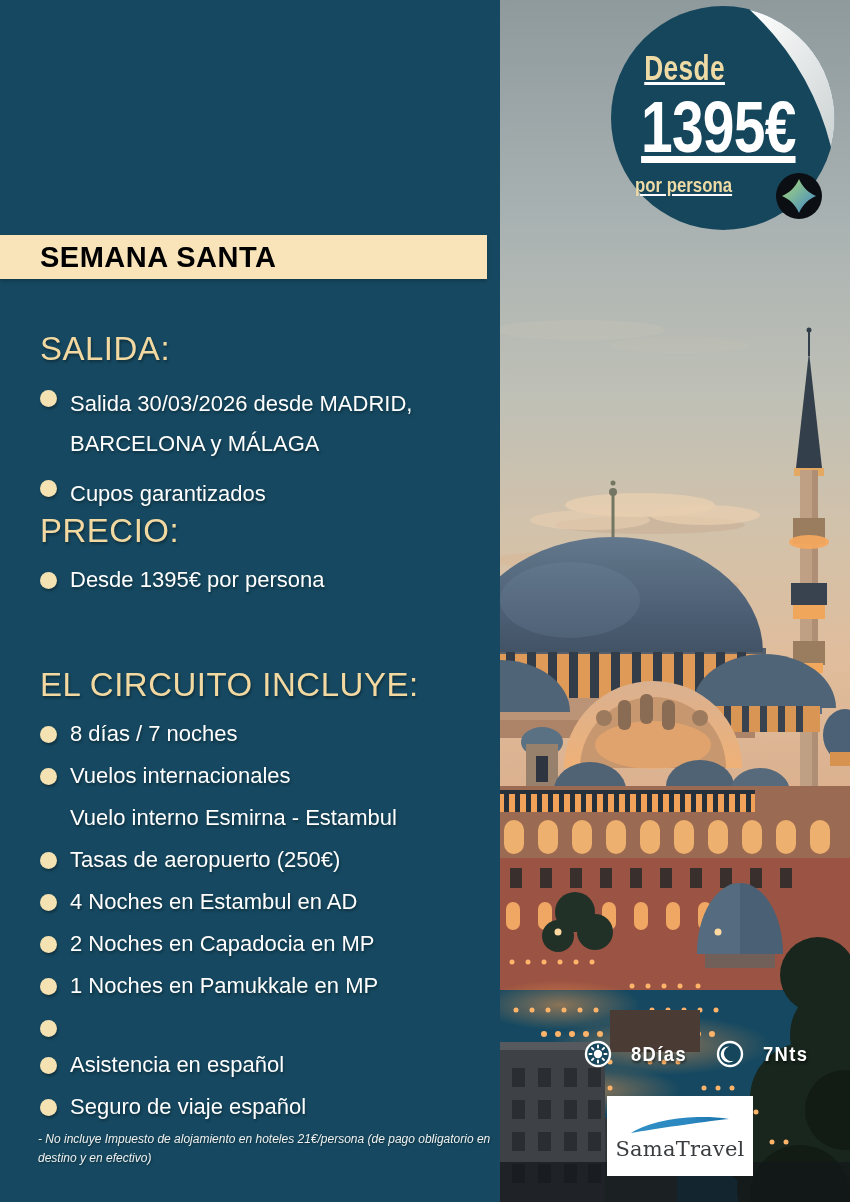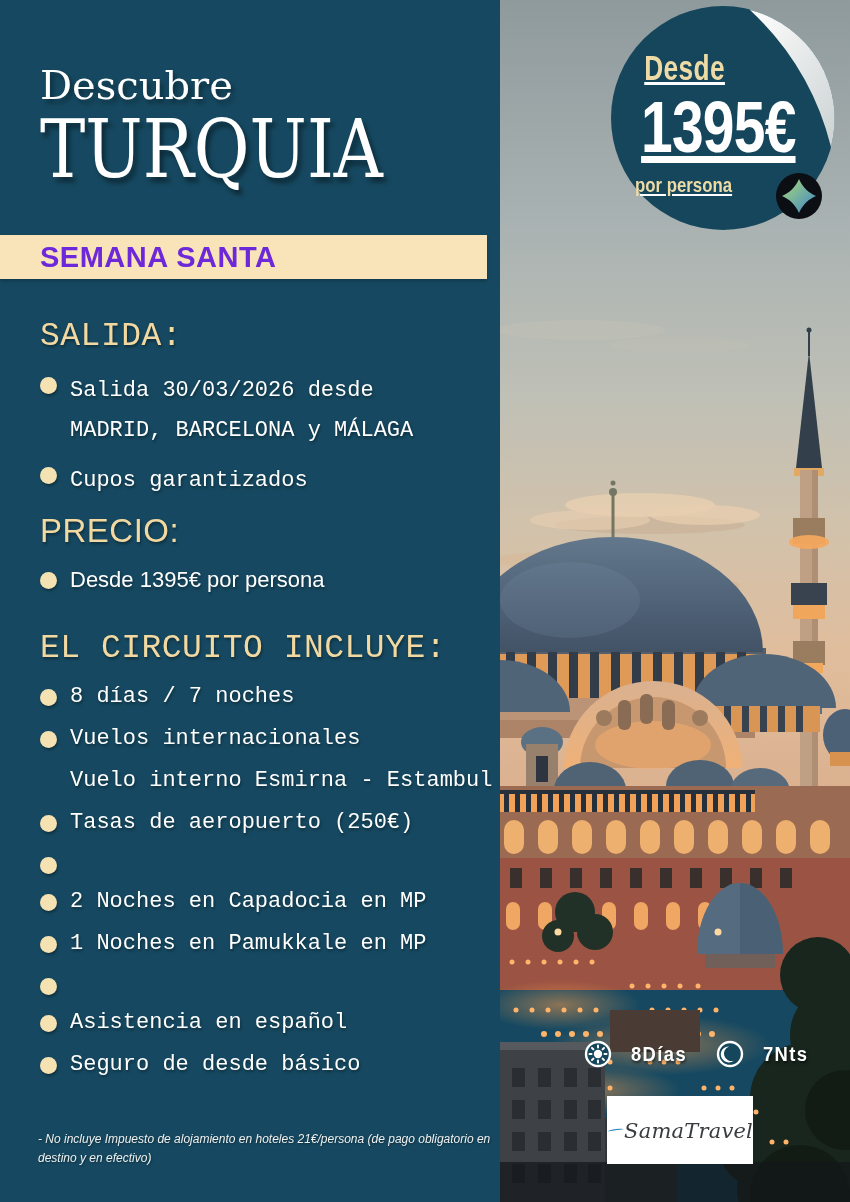--- a/index.html
+++ b/index.html
@@ -35,63 +35,63 @@
     font-size:80px;line-height:84px;margin-top:0px;
     transform:scaleX(.85);transform-origin:left;
     text-shadow:4px 5px 6px rgba(0,0,0,.45);
   }
   
   .banner{
     position:absolute;left:0;top:235px;width:487px;height:44px;background:#f8e4b8;
     display:flex;align-items:center;box-shadow:0 2px 4px rgba(0,0,0,.25);
   }
   .banner span{
-    margin-left:40px;font-size:29px;font-weight:700;color:#6d28d9;letter-spacing:.5px;
+    margin-left:40px;font-size:29px;font-weight:700;color:#000000;letter-spacing:.5px;
   }
   
   .section{position:absolute;left:40px;color:#fff;}
   .section h2{
     margin:0;font-size:33px;font-weight:500;color:#f2d9a2;letter-spacing:.5px;
     text-shadow:1px 2px 3px rgba(0,0,0,.4);
   }
   .section ul{list-style:none;margin:16px 0 0 0;padding:0;}
   .section li{
     display:flex;align-items:flex-start;gap:13px;
     font-size:22px;line-height:28px;margin-bottom:14px;
     text-shadow:1px 2px 3px rgba(0,0,0,.4);
   }
   .sec-salida li{margin-bottom:10px;line-height:40px;}
   .bullet{
     flex:0 0 auto;width:17px;height:17px;border-radius:50%;background:#f5e2b2;
     margin-top:6px;box-shadow:1px 2px 3px rgba(0,0,0,.35);
   }
   .no-bullet .bullet{visibility:hidden;}
-  .sec-salida{top:318px;font-family:Liberation Mono, monospace;}
+  .sec-salida{top:330px;}
   .sec-salida .wrap{max-width:345px;}
   .sec-precio{top:512px;}
-  .sec-circuito{top:630px;font-family:Liberation Mono, monospace;}
+  .sec-circuito{top:666px;}
   
   .footnote{
     position:absolute;left:38px;top:1130px;width:470px;
     font-size:12px;font-style:italic;line-height:1.6;color:#eef1f0;
     text-shadow:1px 1px 2px rgba(0,0,0,.4);
   }
   
   .stats{position:absolute;left:584px;top:1040px;display:flex;align-items:center;gap:10px;}
   .stat{display:flex;align-items:center;gap:19px;}
   .stat + .stat{margin-left:14px;}
   .stat svg{display:block;}
   .stat-label{
     font-size:20px;font-weight:700;color:#fff;letter-spacing:1.5px;
     text-shadow:1px 2px 3px rgba(0,0,0,.6);transform:scaleX(.92);transform-origin:left;
   }
   
   .brand-box{
-    position:absolute;left:607px;top:1096px;width:146px;height:68px;background:#ffffff;
-    display:flex;align-items:center;justify-content:center;font-style:italic;
+    position:absolute;left:607px;top:1096px;width:146px;height:80px;background:#ffffff;
+    display:flex;flex-direction:column;align-items:center;justify-content:center;
   }
   .brand-name{
     font-family:"DejaVu Serif","Liberation Serif",serif;
     font-size:21px;color:#3a3d40;margin-top:1px;letter-spacing:.2px;
   }
 </style>
 </head>
 <body>
 
 <div class="poster">
@@ -436,24 +436,20 @@
       <path d="M 299,179 C 303,188 309,193 316,196 C 309,199 303,204 299,213 C 295,204 289,199 282,196 C 289,193 295,188 299,179 Z" fill="url(#starg)"></path>
     </g>
   </svg>
 
   <div class="badge-text">
     <div class="badge-prefix">Desde</div>
     <div class="badge-price">1395€</div>
     <div class="badge-suffix">por persona</div>
   </div>
 
-  <div class="title-block">
-    <div class="title-small">Descubre</div>
-    <div class="title-big">TURQUIA</div>
-  </div>
 
   <div class="banner">
     <span>SEMANA SANTA</span>
   </div>
 
   <div class="section sec-salida">
     <h2>SALIDA:</h2>
     <ul>
       <li>
         <span class="bullet"></span>
@@ -490,39 +486,40 @@
       <li class="no-bullet">
         <span class="bullet"></span>
         <span>Vuelo interno Esmirna - Estambul</span>
       </li>
       <li>
         <span class="bullet"></span>
         <span>Tasas de aeropuerto (250€)</span>
       </li>
       <li>
         <span class="bullet"></span>
+        <span>4 Noches en Estambul en AD</span>
       </li>
       <li>
         <span class="bullet"></span>
         <span>2 Noches en Capadocia en MP</span>
       </li>
       <li>
         <span class="bullet"></span>
         <span>1 Noches en Pamukkale en MP</span>
       </li>
       <li>
         <span class="bullet"></span>
       </li>
       <li>
         <span class="bullet"></span>
         <span>Asistencia en español</span>
       </li>
       <li>
         <span class="bullet"></span>
-        <span>Seguro de desde básico</span>
+        <span>Seguro de viaje español</span>
       </li>
     </ul>
   </div>
 
   <div class="footnote">- No incluye Impuesto de alojamiento en hoteles 21€/persona (de pago obligatorio en destino y en efectivo)</div>
 
   <div class="stats">
     <div class="stat">
       <svg width="28" height="28" viewBox="0 0 28 28">
         <circle cx="14" cy="14" r="12" fill="#15465c" stroke="#ffffff" stroke-width="2.4"></circle>

